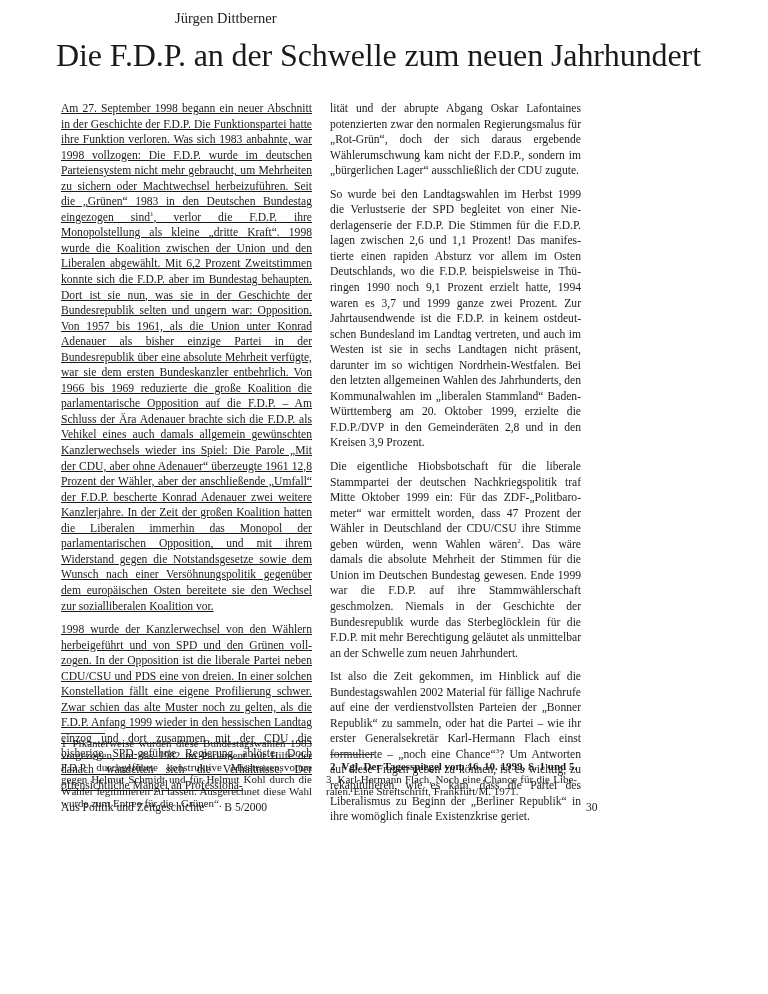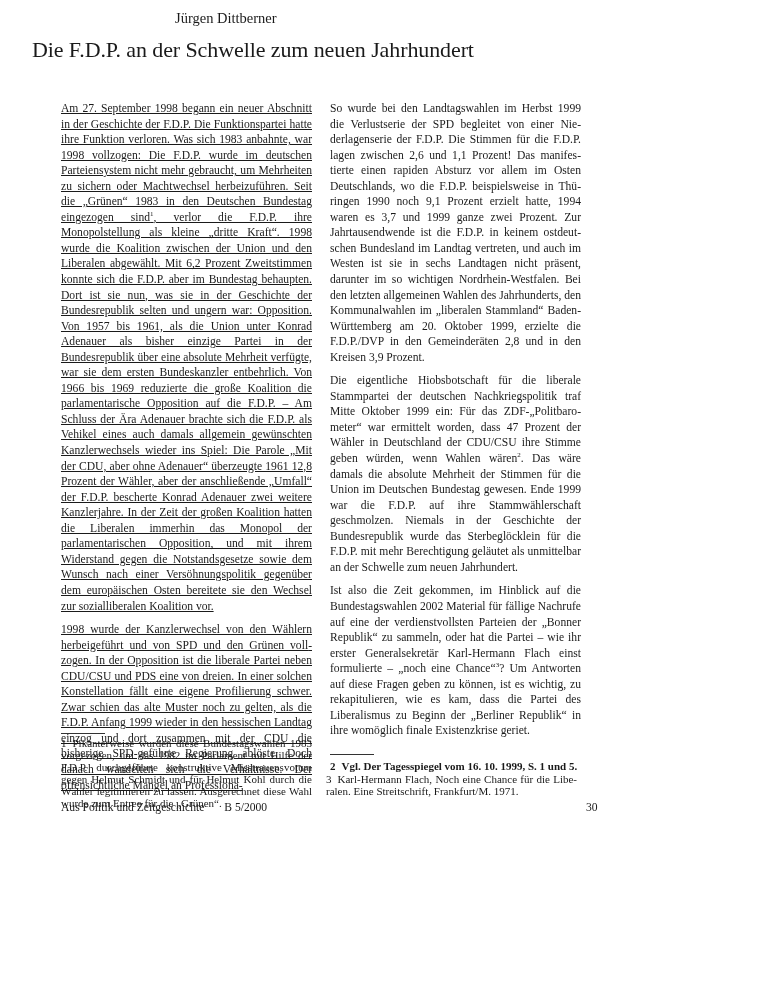--- a/index.html
+++ b/index.html
@@ -1,21 +1,21 @@
 <!DOCTYPE html>
 <html><head>
 <meta charset="utf-8">
 <style>
   html, body { margin: 0; padding: 0; background: #ffffff; }
   body { width: 768px; height: 994px; position: relative; overflow: hidden;
          font-family: "Liberation Serif", "DejaVu Serif", serif; color: #1a1a1a; }
   .author { position: absolute; top: 10px; left: 0; width: 768px; padding-left: 0;
             font-size: 14.5px; }
   .author span { position: absolute; left: 175px; top: 0; }
-  .title { position: absolute; top: 37px; left: 32px; font-size: 22px; white-space: nowrap;
+  .title { position: absolute; top: 37px; left: 56px; font-size: 32px; white-space: nowrap;
            letter-spacing: -0.1px; }
   .col { position: absolute; top: 101px; width: 251px; font-size: 11.6px; line-height: 15.55px;
          text-align: justify; hyphens: manual; }
   .col.left { left: 61px; text-decoration: underline; }
   .col.right { left: 330px; }
   .col p { margin: 0 0 8px 0; }
   .fn-rule { position: absolute; width: 44px; height: 0; border-top: 1px solid #333; }
   .fn { position: absolute; width: 251px; font-size: 11px; line-height: 12px; text-align: justify; }
   .fn .num { display: inline-block; margin-right: 6px; }
   .footer { position: absolute; top: 801px; font-size: 11.6px; font-family: Liberation Serif, serif; }
@@ -39,20 +39,21 @@
     <p><span>Am 27. September 1998 begann ein neuer Abschnitt in der Geschichte der F.D.P. Die Funk­tionspartei hatte ihre Funktion verloren. Was sich 1983 anbahnte, war 1998 vollzogen: Die F.D.P. wurde im deutschen Parteiensystem nicht mehr gebraucht, um Mehrheiten zu sichern oder Macht­wechsel herbeizuführen. Seit die „Grünen“ 1983 in den Deutschen Bundestag eingezogen sind</span><sup>1</sup><span>, verlor die F.D.P. ihre Monopolstellung als kleine „dritte Kraft“. 1998 wurde die Koalition zwischen der Union und den Liberalen abgewählt. Mit 6,2 Pro­zent Zweitstimmen konnte sich die F.D.P. aber im Bundestag behaupten. Dort ist sie nun, was sie in der Geschichte der Bundesrepublik selten und ungern war: Opposition. Von 1957 bis 1961, als die Union unter Konrad Adenauer als bisher einzige Partei in der Bundesrepublik über eine absolute Mehrheit verfügte, war sie dem ersten Bundes­kanzler entbehrlich. Von 1966 bis 1969 reduzierte die große Koalition die parlamentarische Opposi­tion auf die F.D.P. – Am Schluss der Ära Adenauer brachte sich die F.D.P. als Vehikel eines auch damals allgemein gewünschten Kanzlerwechsels wieder ins Spiel: Die Parole „Mit der CDU, aber ohne Adenauer“ überzeugte 1961 12,8 Prozent der Wähler, aber der anschließende „Umfall“ der F.D.P. bescherte Konrad Adenauer zwei weitere Kanzlerjahre. In der Zeit der großen Koalition hatten die Liberalen immerhin das Monopol der parlamentarischen Opposition, und mit ihrem Widerstand gegen die Notstandsgesetze sowie dem Wunsch nach einer Versöhnungspolitik gegenüber dem europäischen Osten bereitete sie den Wechsel zur sozialliberalen Koalition vor.</span></p>
     <p>1998 wurde der Kanzlerwechsel von den Wählern herbeigeführt und von SPD und den Grünen voll­zogen. In der Opposition ist die liberale Partei neben CDU/CSU und PDS eine von dreien. In einer solchen Konstellation fällt eine eigene Profi­lierung schwer. Zwar schien das alte Muster noch zu gelten, als die F.D.P. Anfang 1999 wieder in den hessischen Landtag einzog und dort zusammen mit der CDU die bisherige SPD-geführte Regierung ablöste. Doch danach wandelten sich die Verhält­nisse. Der offensichtliche Mangel an Professiona-</p>
   </div>
 
   <div class="fn-rule" style="left:61px; top:733px;"></div>
   <div class="fn" style="left:61px; top:737px;">
     <span class="num">1</span><span>Pikanterweise wurden diese Bundestagswahlen 1983 vor­gezogen, um das 1982 im Parlament mit Hilfe der F.D.P. durchgeführte konstruktive Misstrauensvotum gegen Helmut Schmidt und für Helmut Kohl durch die Wähler legitimieren zu lassen. Ausgerechnet diese Wahl wurde zum Entree für die „Grünen“.</span>
   </div>
 
   <div class="col right">
+    <p>lität und der abrupte Abgang Oskar Lafontaines potenzierten zwar den normalen Regierungsmalus für „Rot-Grün“, doch der sich daraus ergebende Wählerumschwung kam nicht der F.D.P., sondern im „bürgerlichen Lager“ ausschließlich der CDU zugute.</p>
     <p>So wurde bei den Landtagswahlen im Herbst 1999 die Verlustserie der SPD begleitet von einer Nie­derlagenserie der F.D.P. Die Stimmen für die F.D.P. lagen zwischen 2,6 und 1,1 Prozent! Das manifes­tierte einen rapiden Absturz vor allem im Osten Deutschlands, wo die F.D.P. beispielsweise in Thü­ringen 1990 noch 9,1 Prozent erzielt hatte, 1994 waren es 3,7 und 1999 ganze zwei Prozent. Zur Jahrtausendwende ist die F.D.P. in keinem ostdeut­schen Bundesland im Landtag vertreten, und auch im Westen ist sie in sechs Landtagen nicht präsent, darunter im so wichtigen Nordrhein-Westfalen. Bei den letzten allgemeinen Wahlen des Jahrhunderts, den Kommunalwahlen im „liberalen Stammland“ Baden-Württemberg am 20. Oktober 1999, erzielte die F.D.P./DVP in den Gemeinderäten 2,8 und in den Kreisen 3,9 Prozent.</p>
     <p><span>Die eigentliche Hiobsbotschaft für die liberale Stammpartei der deutschen Nachkriegspolitik traf Mitte Oktober 1999 ein: Für das ZDF-„Politbaro­meter“ war ermittelt worden, dass 47 Prozent der Wähler in Deutschland der CDU/CSU ihre Stimme geben würden, wenn Wahlen wären</span><sup>2</sup><span>. Das wäre damals die absolute Mehrheit der Stimmen für die Union im Deutschen Bundestag gewesen. Ende 1999 war die F.D.P. auf ihre Stammwähler­schaft geschmolzen. Niemals in der Geschichte der Bundesrepublik wurde das Sterbeglöcklein für die F.D.P. mit mehr Berechtigung geläutet als unmit­telbar an der Schwelle zum neuen Jahrhundert.</span></p>
     <p><span>Ist also die Zeit gekommen, im Hinblick auf die Bundestagswahlen 2002 Material für fällige Nach­rufe auf eine der verdienstvollsten Parteien der „Bonner Republik“ zu sammeln, oder hat die Par­tei – wie ihr erster Generalsekretär Karl-Hermann Flach einst formulierte – „noch eine Chance“</span><sup>3</sup><span>? Um Antworten auf diese Fragen geben zu können, ist es wichtig, zu rekapitulieren, wie es kam, dass die Par­tei des Liberalismus zu Beginn der „Berliner Repu­blik“ in ihre womöglich finale Existenzkrise geriet.</span></p>
   </div>
 
   <div class="fn-rule" style="left:330px; top:754px;"></div>
   <div class="fn" style="left:330px; top:760px;font-weight:bold;">
     <span class="num">2</span><span>Vgl. Der Tagesspiegel vom 16. 10. 1999, S. 1 und 5.</span>
   </div>
   <div class="fn" style="left:326px; top:773px;">

